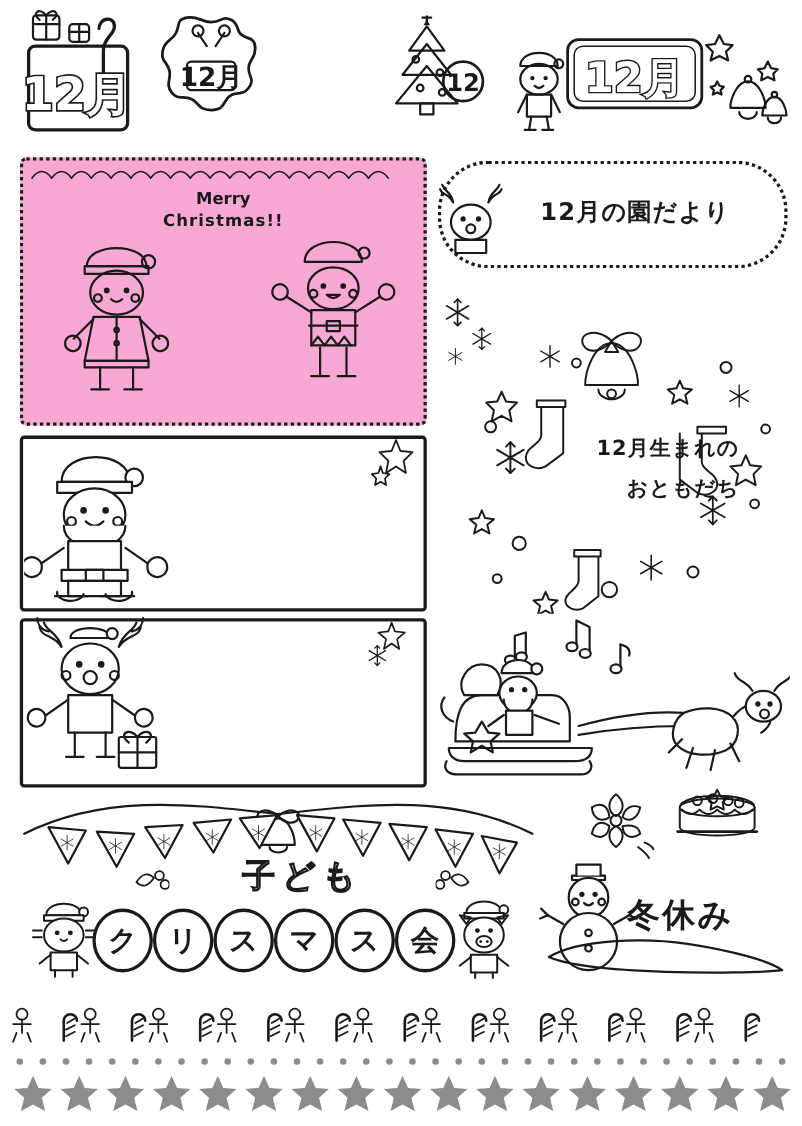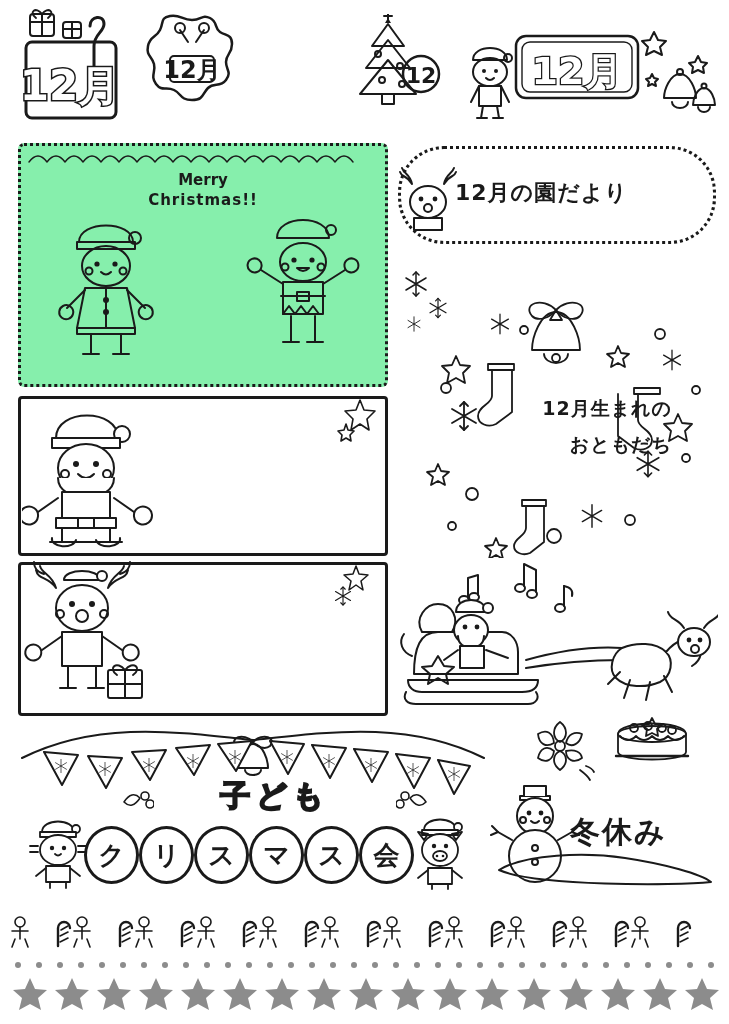--- a/index.html
+++ b/index.html
@@ -15,58 +15,58 @@
   .ink{stroke:#1a1a1a;fill:none;stroke-linecap:round;stroke-linejoin:round;}
   .ink-fill{fill:#1a1a1a;}
 
   
   .title-row{position:absolute;left:0;top:0;width:729px;height:132px;}
   .title-item{position:absolute;text-align:right;}
 
   
   .dotted-frame{
     position:absolute;left:18px;top:143px;width:364px;height:238px;
-    border:3px dotted #1a1a1a;border-radius:6px;background:#86efac;
+    border:3px dotted #1a1a1a;border-radius:6px;background:#f9a8d4;
   }
   .mc-text{
     position:absolute;left:0;right:0;top:24px;text-align:center;
     font-family:"DejaVu Sans", sans-serif;font-size:15px;line-height:1.35;
     font-weight:bold;color:#1a1a1a;
   }
   .mc-text .l2{letter-spacing:1px;}
 
   
   .head-dotted{
     position:absolute;left:398px;top:146px;width:312px;height:92px;
     border:3px dotted #1a1a1a;border-radius:46px;background:#fff;
   }
   .head-text{
     position:absolute;left:455px;top:178px;width:245px;
     font-family:"DejaVu Sans", sans-serif;font-size:22px;font-weight:bold;
-    color:#1a1a1a;letter-spacing:1px;
+    color:#1a1a1a;letter-spacing:1px;text-align:center;
   }
 
   
   .box{
     position:absolute;border:3px solid #1a1a1a;border-radius:4px;background:#fff;
   }
   .box-santa{left:18px;top:396px;width:364px;height:154px;}
   .box-deer{left:18px;top:562px;width:364px;height:148px;}
 
   
   .wreath-text{
     position:absolute;left:452px;top:390px;width:220px;text-align:right;
     font-family:"DejaVu Sans", sans-serif;font-size:19px;font-weight:bold;
     line-height:1.9;color:#1a1a1a;letter-spacing:1px;
   }
 
   
   .kodomo{
     position:absolute;left:150px;top:776px;width:250px;text-align:center;
-    font-family:"DejaVu Sans", sans-serif;font-size:30px;font-weight:bold;
+    font-family:"DejaVu Sans", sans-serif;font-size:30px;font-weight:normal;
     color:#fff;-webkit-text-stroke:2px #1a1a1a;letter-spacing:6px;
   }
   .xmas-kai{
     position:absolute;left:84px;top:826px;width:330px;
     display:flex;justify-content:space-between;
   }
   .kchip{
     width:52px;height:52px;border-radius:50%;border:3px solid #1a1a1a;background:#fff;
     display:flex;align-items:center;justify-content:center;
     font-family:"DejaVu Sans", sans-serif;font-size:26px;font-weight:bold;color:#1a1a1a;

